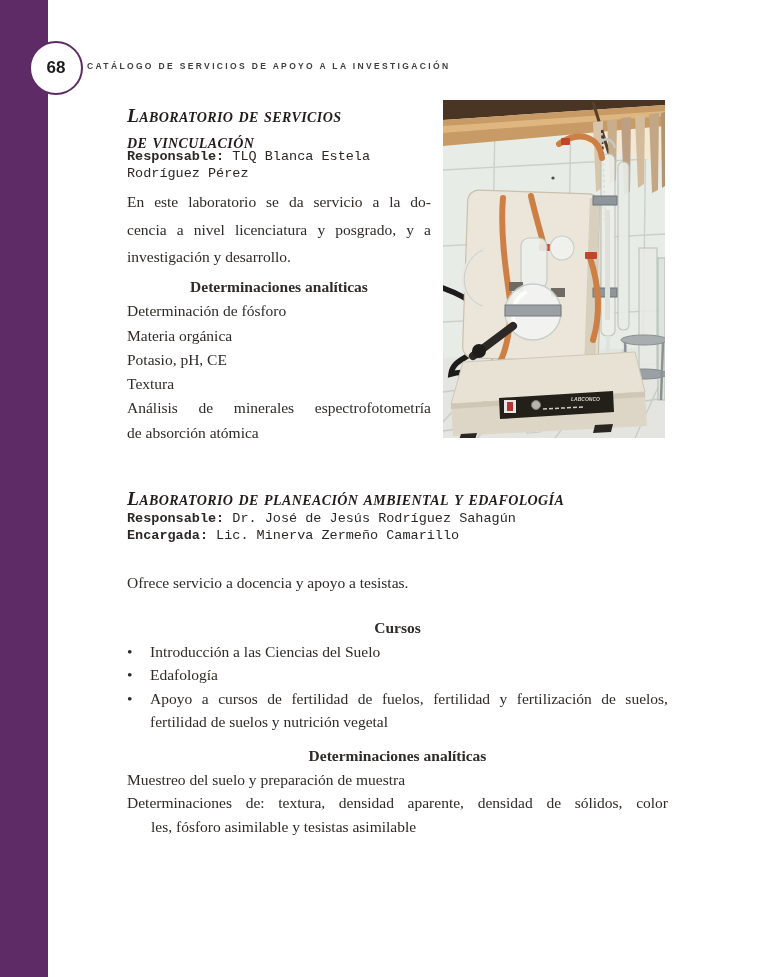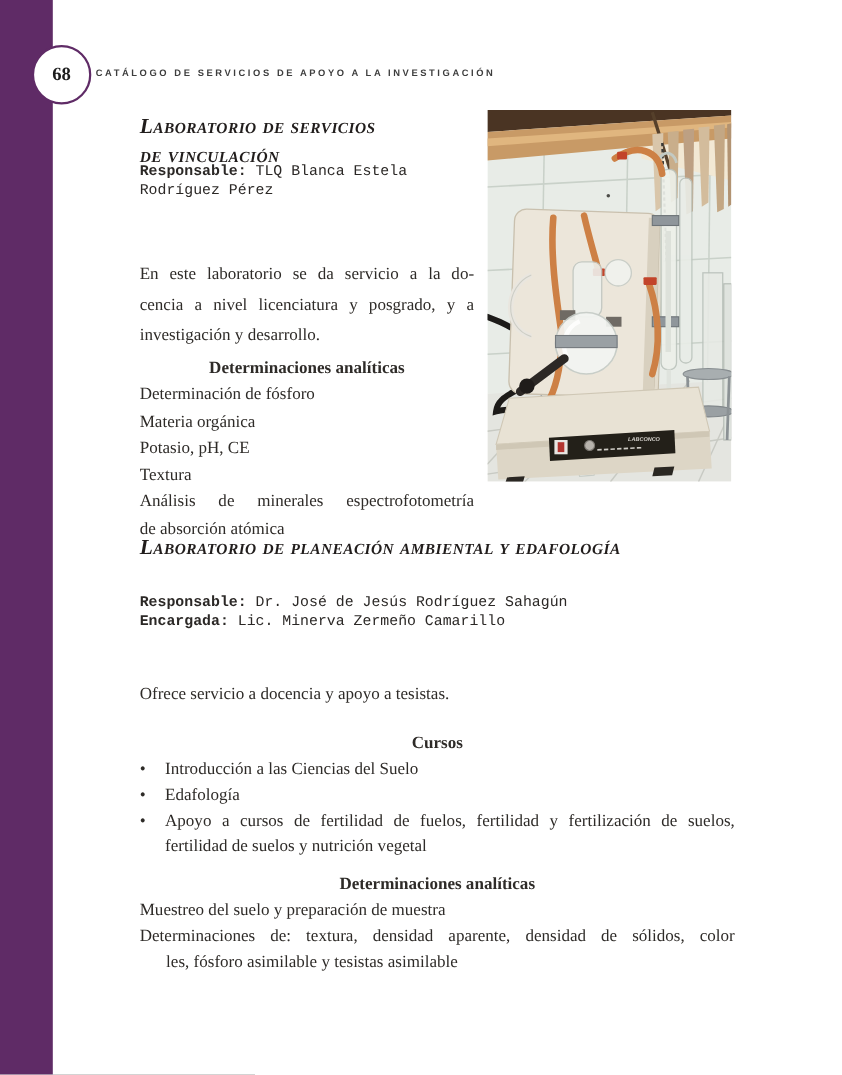--- a/index.html
+++ b/index.html
@@ -1,43 +1,43 @@
 <!DOCTYPE html>
 <html><head>
 <meta charset="utf-8">
 <style>
   html,body{margin:0;padding:0;background:#9a9a9a;}
   .page{position:relative;width:765px;height:977px;background:#ffffff;overflow:hidden;
         font-family:"Liberation Serif",serif;color:#262321;}
   .band{position:absolute;left:0;top:0;width:48px;height:977px;background:#5f2b66;}
   .page-circle{position:absolute;left:29px;top:41px;width:50px;height:50px;border-radius:50%;
         background:#ffffff;border:2.5px solid #5f2b66;display:flex;align-items:center;justify-content:center;
-        font-family:Liberation Serif, serif;font-size:17px;font-weight:600;color:#1c1c1c;z-index:2;}
+        font-family:Liberation Sans, sans-serif;font-size:17px;font-weight:600;color:#1c1c1c;z-index:2;}
   .running-head{position:absolute;left:87px;top:61px;font-family:"Liberation Sans",sans-serif;
         font-size:8.5px;font-weight:700;letter-spacing:2.35px;color:#3e3e3e;white-space:nowrap;}
 
   .sc-title{font-variant:small-caps;font-weight:bold;font-size:19.5px;line-height:26px;
         letter-spacing:0.4px;color:#211d1c;white-space:nowrap;font-style:italic;}
   .resp{font-size:13.5px;line-height:17px;color:#2b2826;font-family:Liberation Mono, monospace;}
   .resp b{font-weight:bold;}
-  .body-txt{font-size:15.5px;color:#2e2b28;margin-top:48px;}
+  .body-txt{font-size:15.5px;color:#2e2b28;}
   .jline{text-align:justify;text-align-last:justify;}
   .lline{text-align:left;}
   .indent{padding-left:24px;}
   .bold-head{font-weight:bold;text-align:center;}
 
   #s1-title{position:absolute;left:127px;top:103px;}
   #s1-resp{position:absolute;left:127px;top:148px;width:320px;}
   #s1-para{position:absolute;left:127px;top:188px;width:304px;line-height:27.5px;}
   #s1-det{position:absolute;left:127px;top:275px;width:304px;line-height:24.3px;}
 
   .photo{position:absolute;left:443px;top:100px;width:222px;height:338px;overflow:hidden;}
 
   #s2-title{position:absolute;left:127px;top:486px;}
-  #s2-resp{position:absolute;left:127px;top:510px;width:541px;margin-top:30px;}
+  #s2-resp{position:absolute;left:127px;top:510px;width:541px;}
   #s2-ofrece{position:absolute;left:127px;top:571px;width:541px;line-height:24px;}
   #s2-cursos{position:absolute;left:127px;top:616px;width:541px;line-height:23.5px;}
   #s2-det{position:absolute;left:127px;top:744px;width:541px;line-height:23.5px;}
 
   .brow{display:flex;}
   .bmark{width:23px;flex:0 0 23px;}
   .btext{flex:1;}
 </style>
 </head>
 <body>

